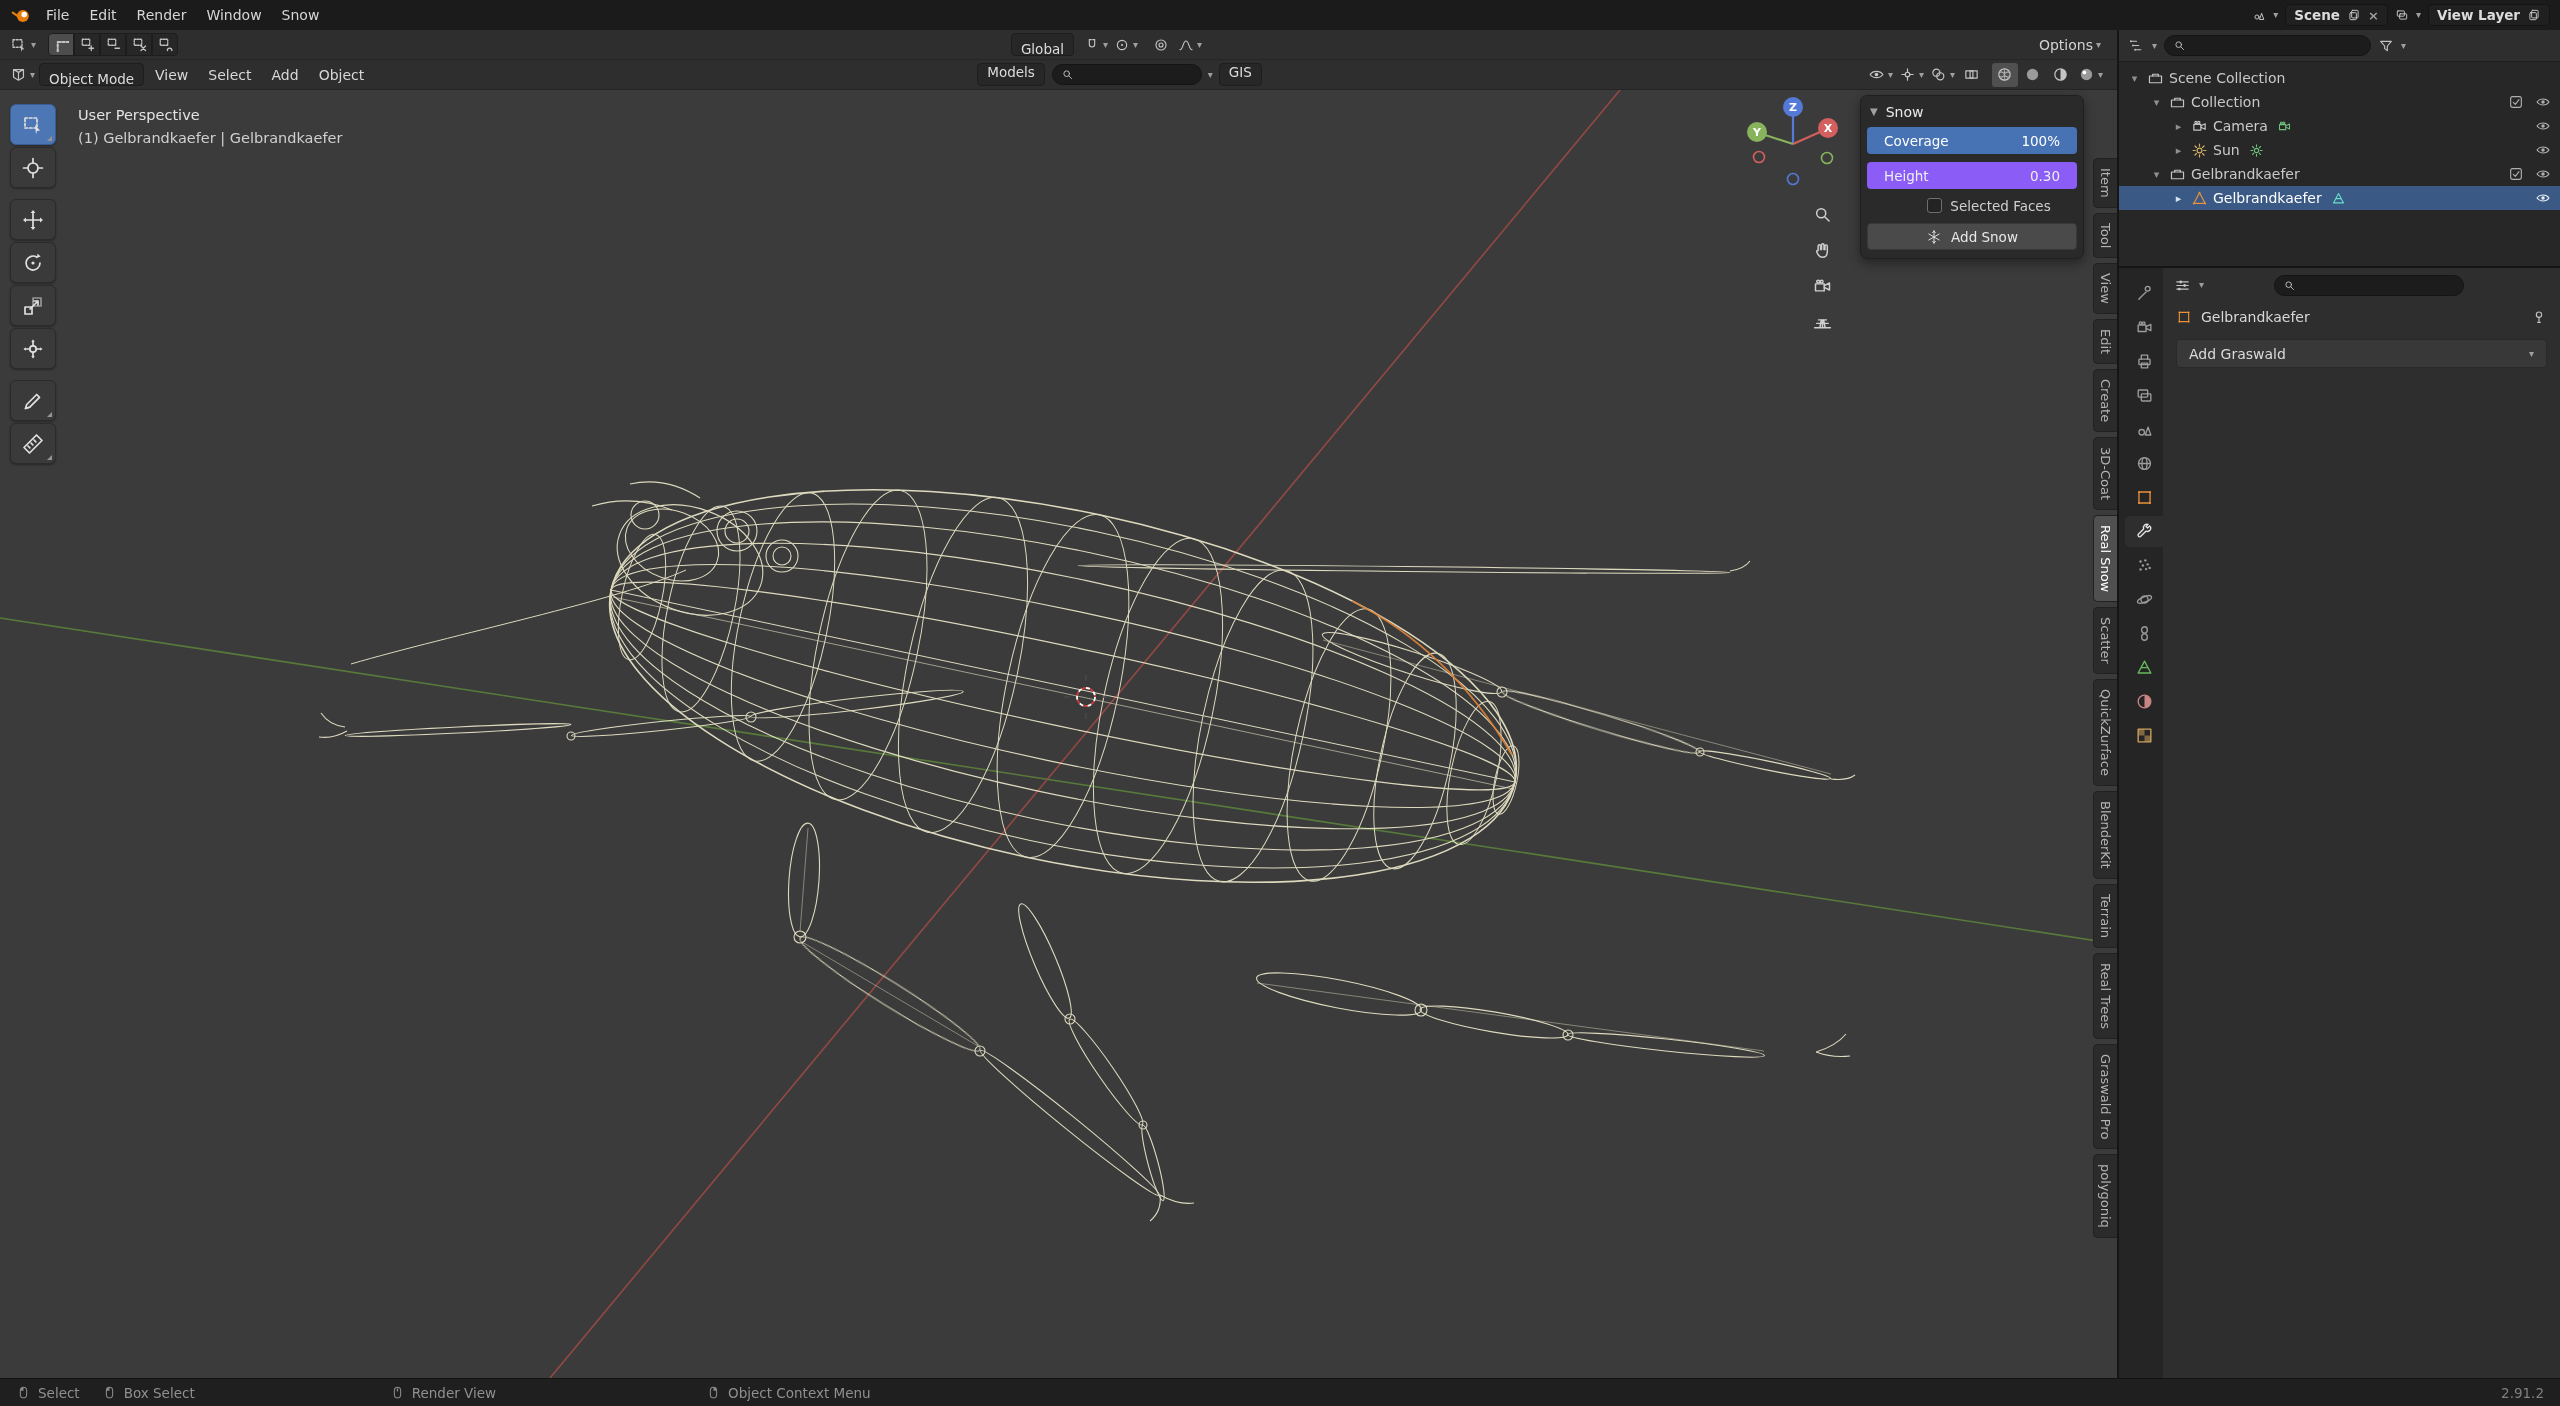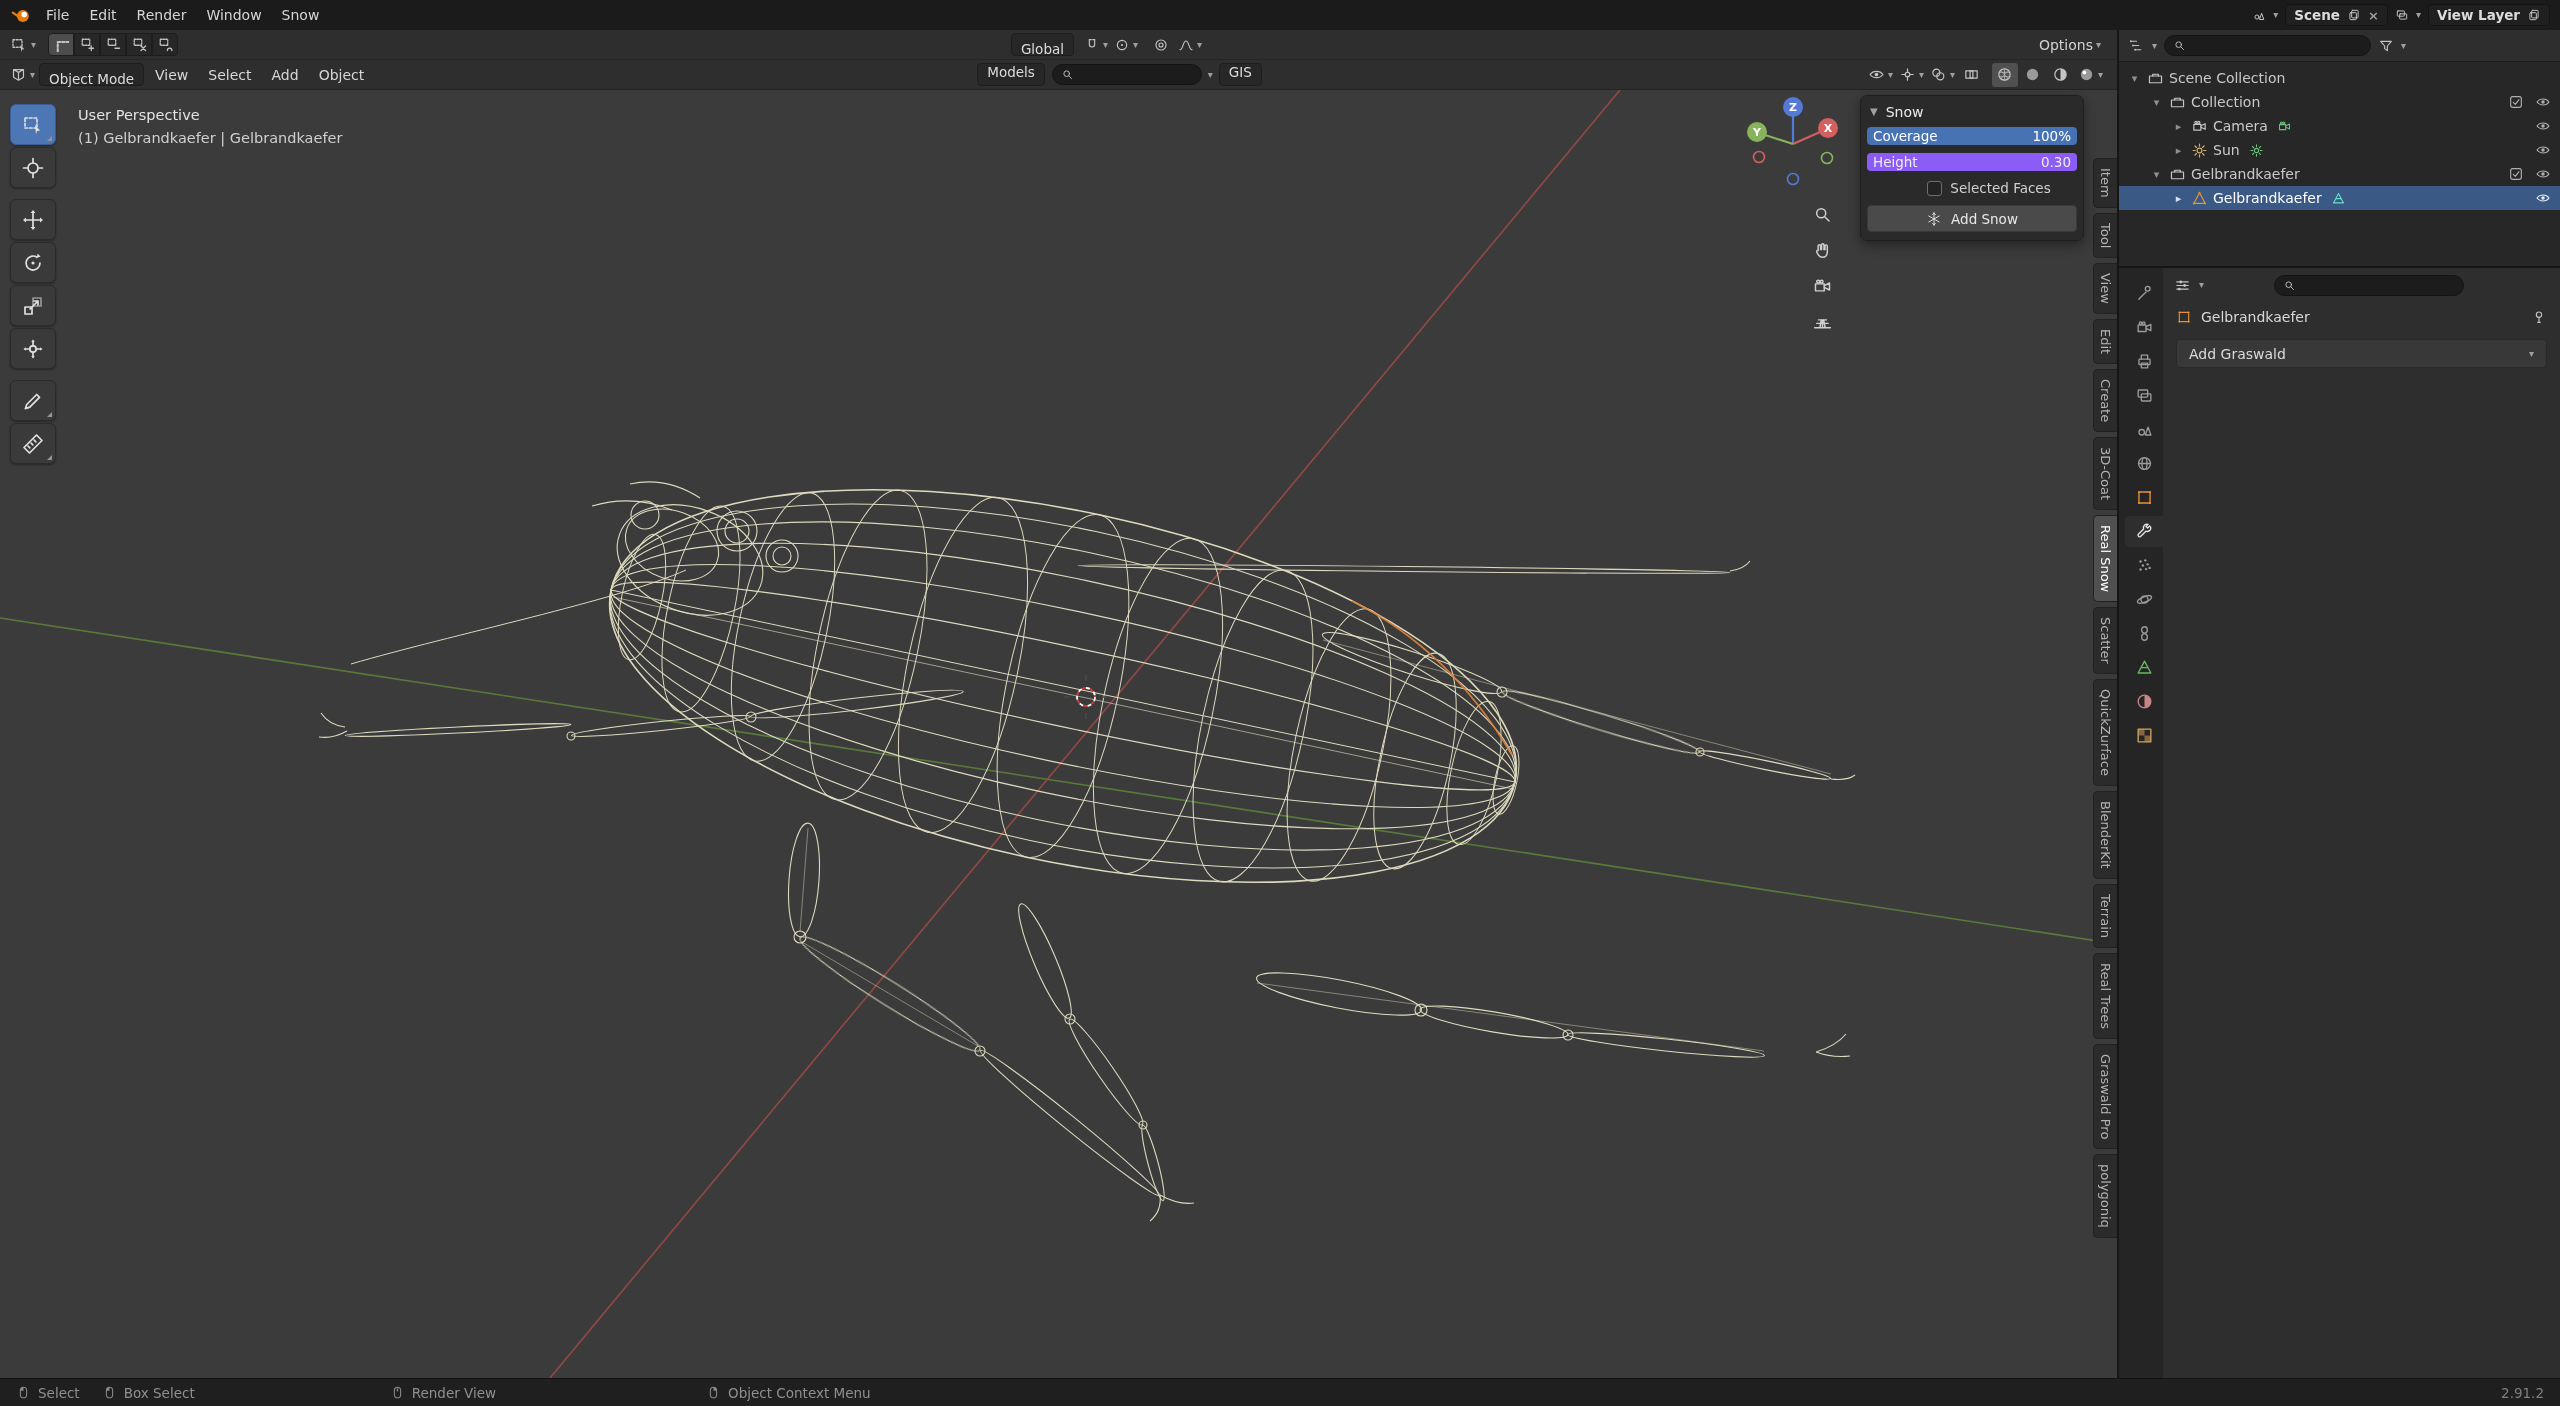--- a/index.html
+++ b/index.html
@@ -59,24 +59,24 @@
   .navbtns { position:absolute; left:1812px; top:114px; display:flex; flex-direction:column; gap:15px; }
   .navbtns svg { width:21px; height:21px; color:#cfcfcf; }
 
   .ntabs { position:absolute; right:0; top:68px; display:flex; flex-direction:column; gap:5px; align-items:flex-end; }
   .vtab { writing-mode:vertical-rl; background:#2b2b2b; color:#b4b4b4; font-size:13px; padding:9px 4px; border-radius:5px 0 0 5px; border:1px solid #212121; border-right:none; }
   .vtab.active { background:#505050; color:#ffffff; }
 
   
   .snow { position:absolute; right:33px; top:5px; width:224px; background:rgba(41,41,41,.97); border:1px solid #1f1f1f; border-radius:7px; padding:4px 6px 8px; box-shadow:0 4px 12px rgba(0,0,0,.4); }
   .snow-hdr { display:flex; align-items:center; gap:8px; padding:4px 3px 7px; color:#eaeaea; }
-  .slider { height:18px; border-radius:4px; display:flex; align-items:center; justify-content:space-between; padding:0 6px; font-size:13.5px; }
+  .slider { height:27px; border-radius:4px; display:flex; align-items:center; justify-content:space-between; padding:0 17px; font-size:13.5px; }
   .slider.blue { background:#4772b3; color:#ffffff; }
   .slider.gray { background:#8b5cf6; color:#eeeeee; margin-top:8px;text-align:right; }
-  .snow-check { display:flex; align-items:flex-end; gap:8px; margin:9px 4px; justify-content:center; padding-left:34px; color:#cfcfcf; font-size:13.5px; }
+  .snow-check { display:flex; align-items:flex-start; gap:8px; margin:9px 4px; justify-content:center; padding-left:34px; color:#cfcfcf; font-size:13.5px; }
   .checkbox { width:15px; height:15px; border:1px solid #6e6e6e; border-radius:3px; background:#232323; }
   .snow-btn { height:27px; background:#4a4a4a; border:1px solid #393939; border-radius:4px; display:flex; align-items:center; justify-content:center; gap:9px; color:#e8e8e8; font-size:13.5px; }
   .snow-btn svg { width:16px; height:16px; color:#dddddd; }
 
   
   .rcol { flex:1; display:flex; flex-direction:column; background:#262626; border-left:2px solid #151515; }
   .outliner { height:238px; display:flex; flex-direction:column; background:#272727; border-bottom:2px solid #151515; }
   .out-hdr { height:32px; background:#2e2e2e; display:flex; align-items:center; gap:7px; padding:0 9px; border-bottom:1px solid #1e1e1e; }
   .out-body { flex:1; padding:4px 0 0; }
   .orow { height:24px; display:flex; align-items:center; gap:5px; padding-right:9px; font-size:14px; color:#c9c9c9; }

